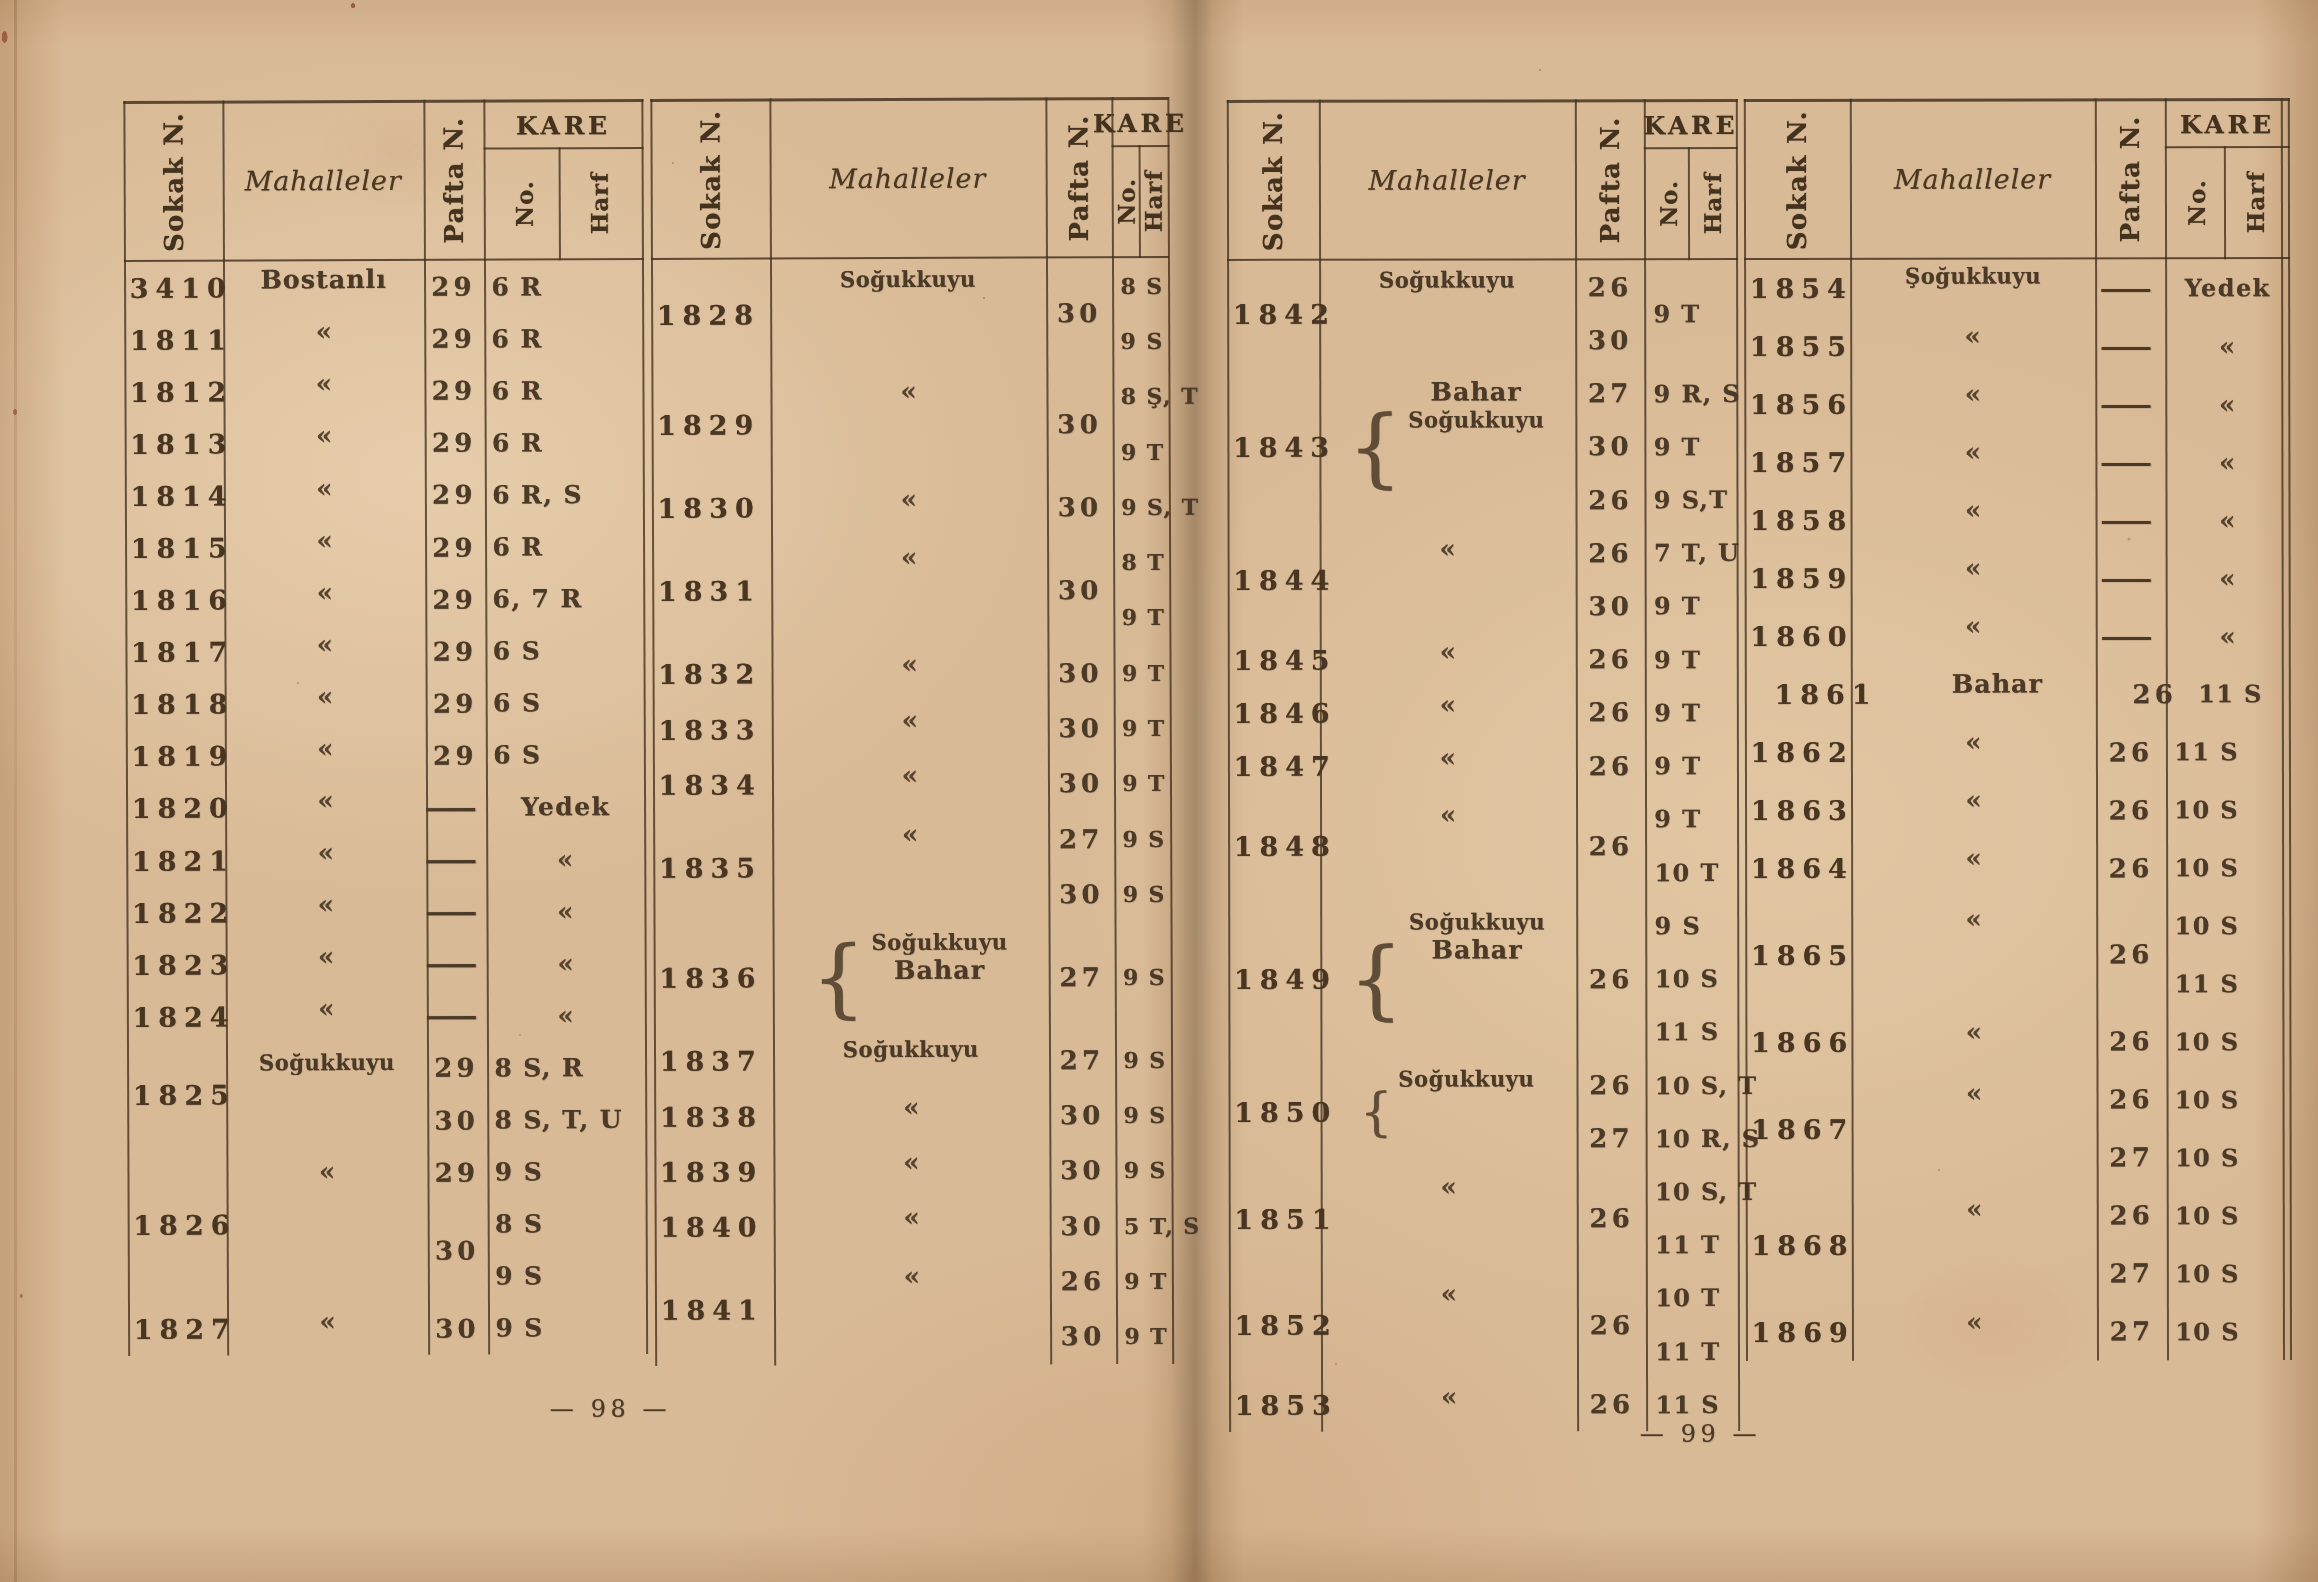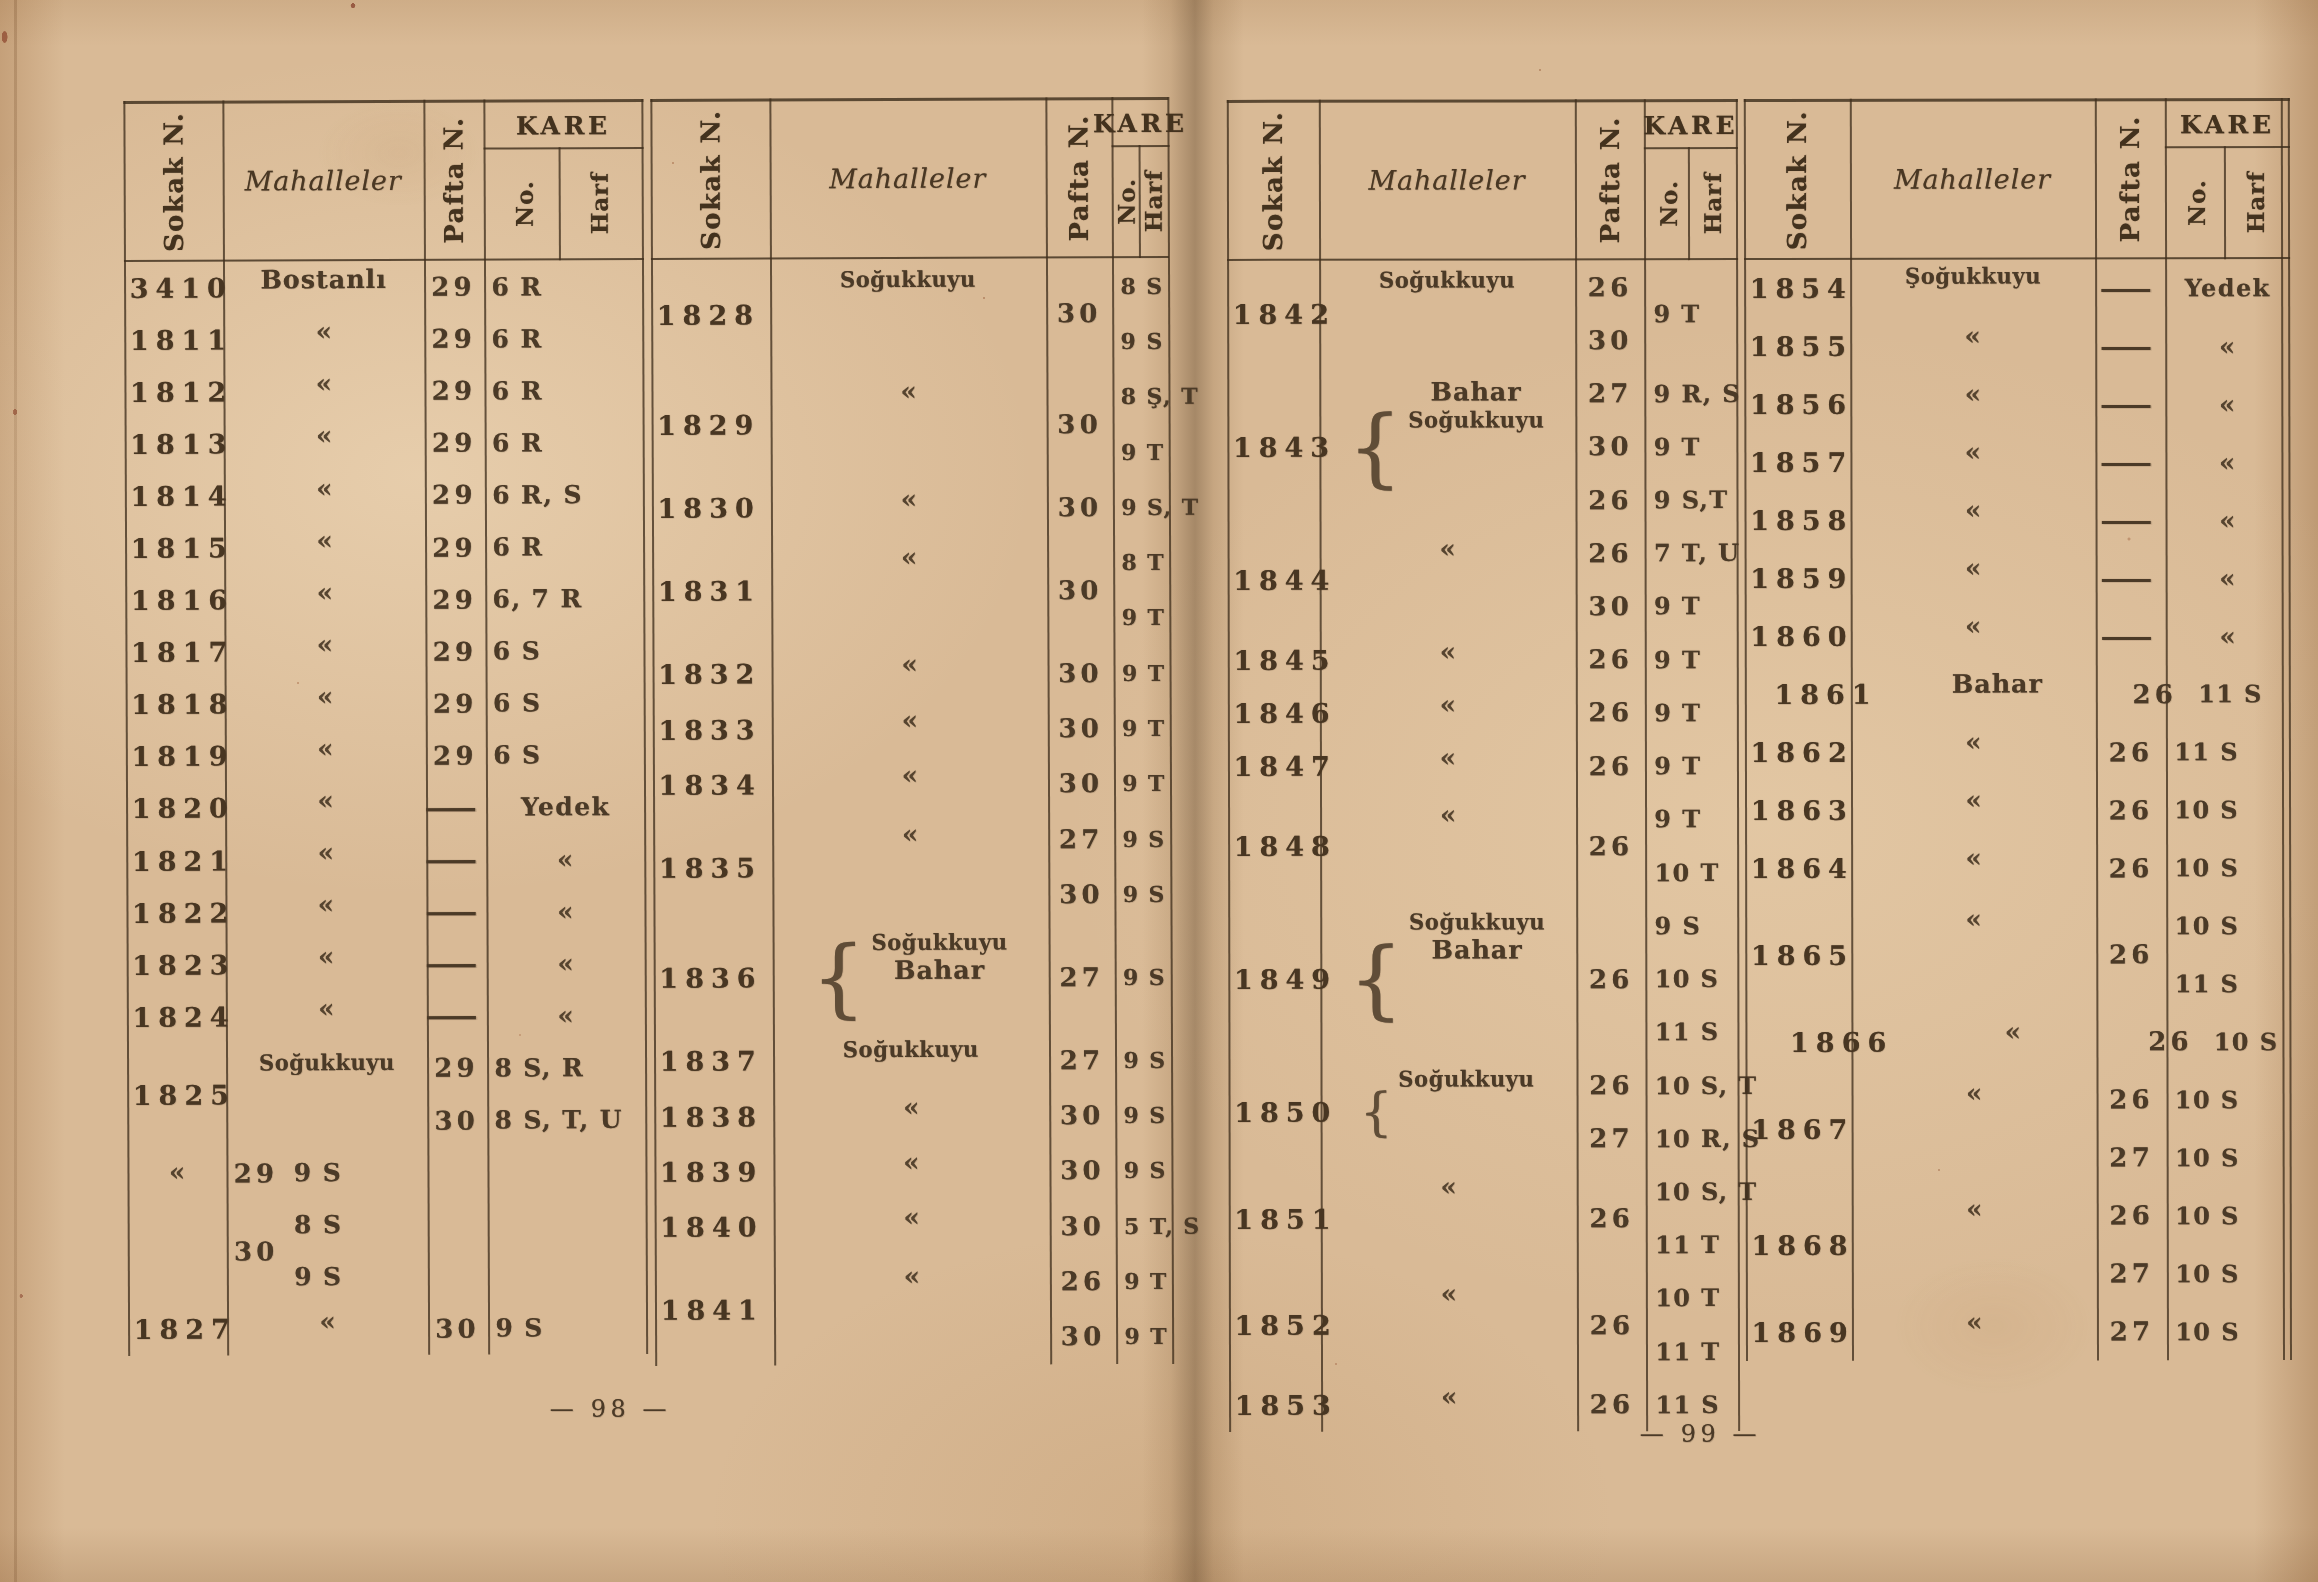--- a/index.html
+++ b/index.html
@@ -413,20 +413,21 @@
                 <div class="pstack">
                   <div class="pafta-line ink">30</div>
                 </div>
                 <div class="kstack">
                   <div class="kare-line ink">8 S, T, U</div>
                 </div>
               </div>
             </div>
           </div>
           <div class="row" style="flex: 3 0 0px; grid-template-columns: 99px 201px 1fr;">
+            <div class="cell sokak ink">1826</div>
             <div class="cell mahcell">
               <div class="namestack">
                 <span class="ditto ink">«</span>
               </div>
             </div>
             <div class="entries" style="height: 100%;">
               <div class="entry" style="flex: 1 0 0px; grid-template-columns: 59px 1fr;">
                 <div class="pstack">
                   <div class="pafta-line ink">29</div>
                 </div>
@@ -1327,21 +1328,21 @@
                 <div class="pstack">
                   <div class="pafta-line ink">26</div>
                 </div>
                 <div class="kstack">
                   <div class="kare-line ink">10 S</div>
                   <div class="kare-line ink">11 S</div>
                 </div>
               </div>
             </div>
           </div>
-          <div class="row" style="flex: 1 0 0px; grid-template-columns: 106px 245px 1fr; padding-left: 39px;">
+          <div class="row" style="flex: 1 0 0px; grid-template-columns: 106px 245px 1fr;">
             <div class="cell sokak ink">1866</div>
             <div class="cell mahcell">
               <div class="namestack">
                 <span class="ditto ink">«</span>
               </div>
             </div>
             <div class="entries" style="height: 100%;">
               <div class="entry" style="flex: 1 0 0px; grid-template-columns: 70px 1fr;">
                 <div class="pstack">
                   <div class="pafta-line ink">26</div>

